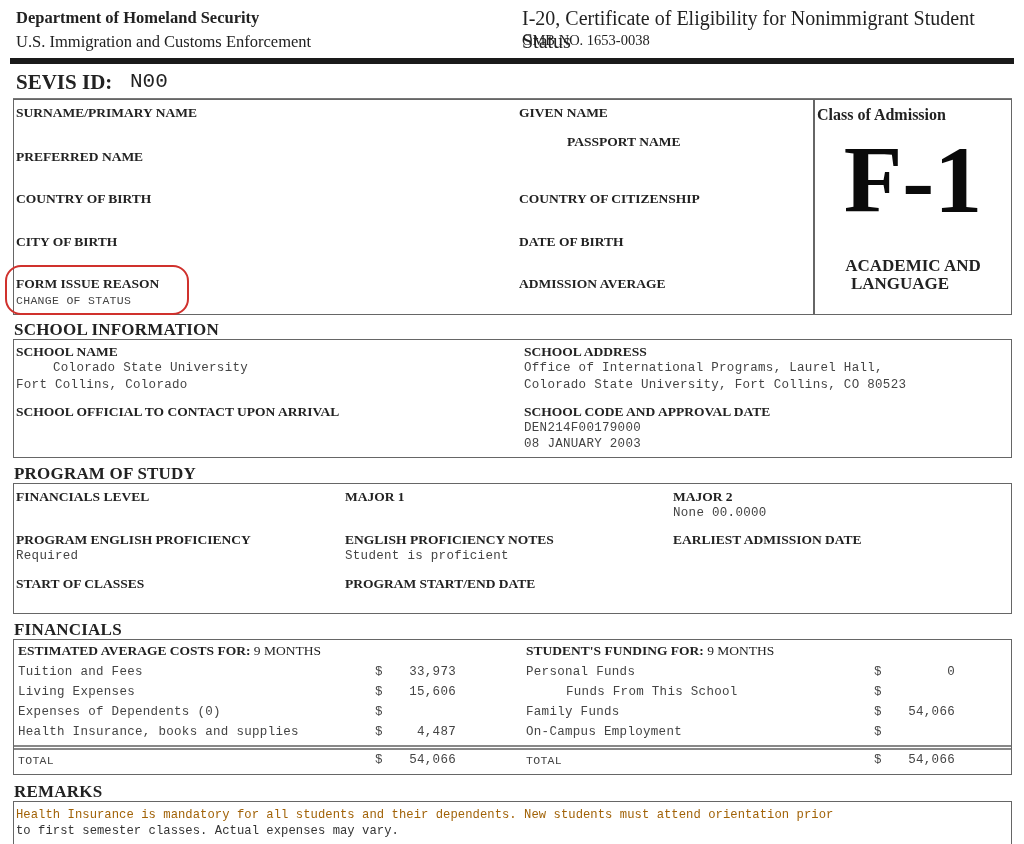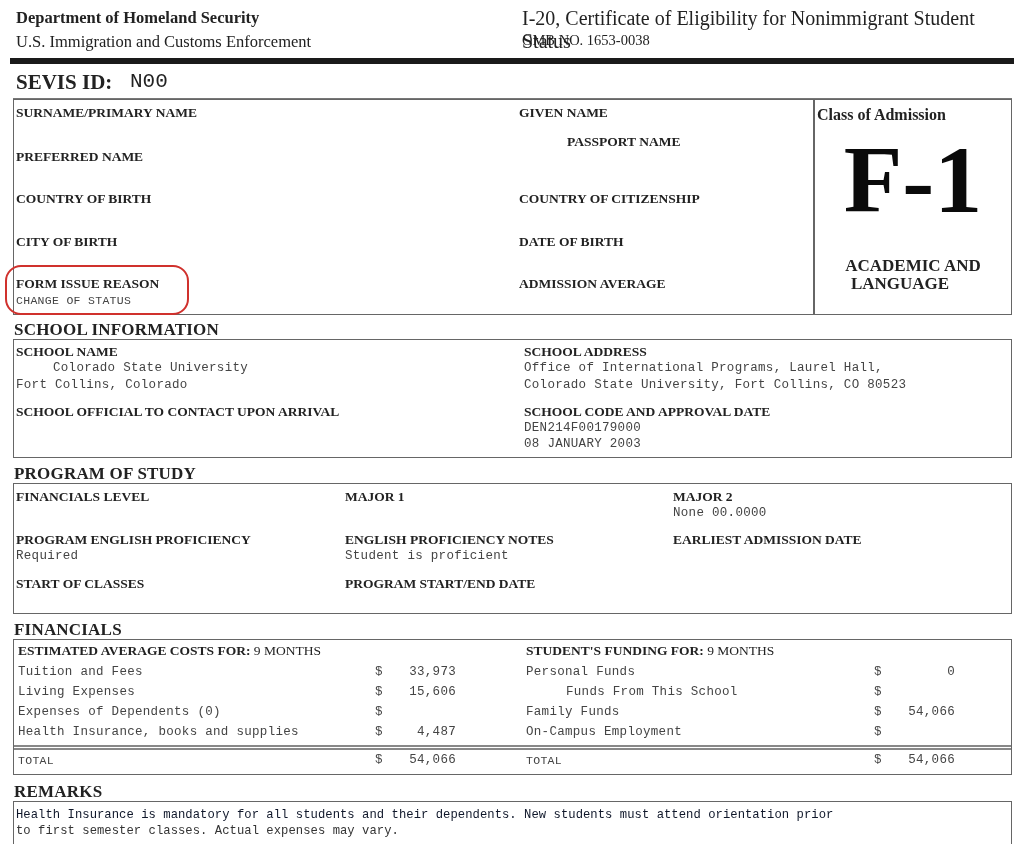--- a/index.html
+++ b/index.html
@@ -130,14 +130,14 @@
 <div class="fin-row" style="left:526px; top:725px;">On-Campus Employment</div>
 <div class="fin-row" style="left:874px; top:725px;">$</div>
 <div class="fin-row" style="left:880px; top:725px; width:75px; text-align:right;"></div>
 
 <div class="fin-row" style="left:526px; top:754px; font-size:11.5px;">TOTAL</div>
 <div class="fin-row" style="left:874px; top:753px;">$</div>
 <div class="fin-row" style="left:880px; top:753px; width:75px; text-align:right;">54,066</div>
 
 <div class="abs sec-title" style="left:14px; top:782px;">REMARKS</div>
 <div class="abs box" style="left:13px; top:801px; width:999px; height:50px; border-bottom:none;"></div>
-<div class="abs" style="left:16px; top:808px; font-family:'Liberation Mono', monospace; font-size:12.2px; color:#0f172a; white-space:nowrap; letter-spacing:0.05px;">Health Insurance is mandatory for all students and their dependents. New students must attend orientation prior</div>
+<div class="abs" style="left:16px; top:808px; font-family:'Liberation Mono', monospace; font-size:12.2px; color:#a16207; white-space:nowrap; letter-spacing:0.05px;">Health Insurance is mandatory for all students and their dependents. New students must attend orientation prior</div>
 <div class="abs" style="left:16px; top:824px; font-family:'Liberation Mono', monospace; font-size:12.2px; color:#333; white-space:nowrap; letter-spacing:0.05px;">to first semester classes. Actual expenses may vary.</div>
 
 </body></html>

